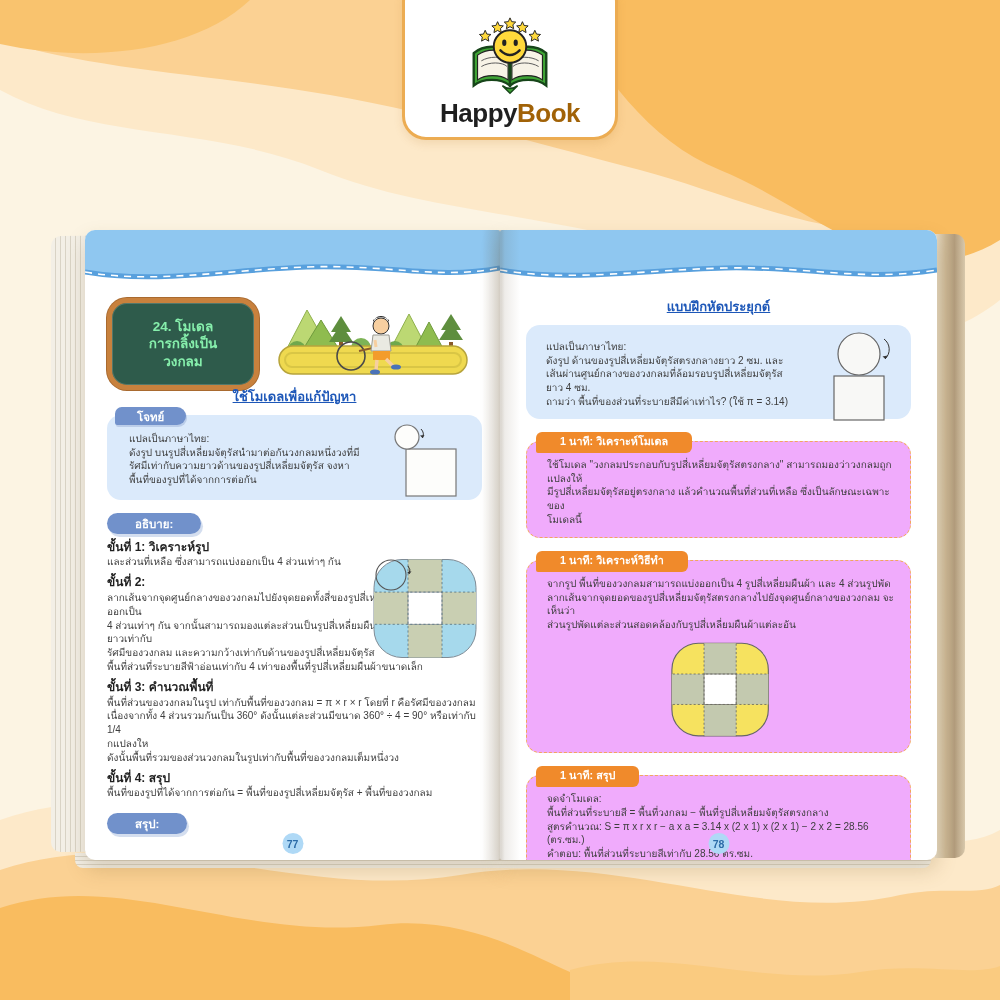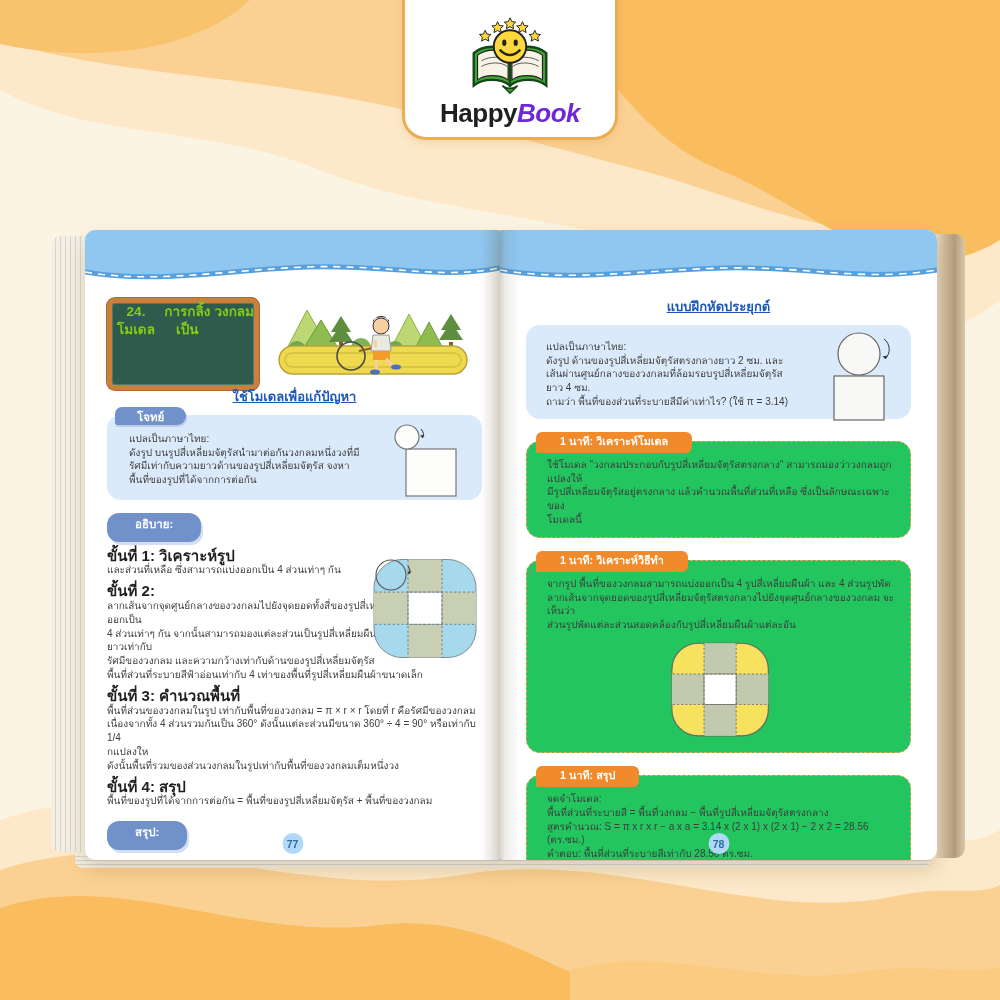--- a/index.html
+++ b/index.html
@@ -6,21 +6,21 @@
   .stage{position:relative;width:1000px;height:1000px;overflow:hidden;
          background:#FCF4E3;font-family:"Liberation Sans",sans-serif;}
   .bg-svg{position:absolute;left:0;display:block;}
   
   .logo-card{position:absolute;left:402px;top:-22px;width:216px;height:162px;
     background:#fff;border:3px solid #ECAC52;border-radius:24px;
     box-shadow:0 4px 8px rgba(180,120,40,.15);
     display:flex;flex-direction:column;align-items:center;justify-content:flex-end;
     padding-bottom:10px;box-sizing:border-box;}
   .brand{font-size:26px;font-weight:bold;letter-spacing:-.5px;line-height:28px;}
-  .brand .b1{color:#1F1F1F;} .brand .b2{color:#6d28d9;font-style:italic;}
+  .brand .b1{color:#1F1F1F;} .brand .b2{color:#a16207;}
   
   .book{position:absolute;left:35px;top:226px;width:930px;height:644px;}
   .left-edges{position:absolute;left:16px;top:10px;bottom:18px;width:36px;
     background:repeating-linear-gradient(90deg,#f3efe6 0 4px,#d9d3c5 4px 5px);
     border-radius:10px 0 0 10px;transform:skewY(-.6deg);}
   .bottom-edges{position:absolute;left:40px;right:34px;bottom:2px;height:15px;
     background:repeating-linear-gradient(180deg,#f3efe6 0 3px,#d9d3c5 3px 4px);
     border-radius:0 0 8px 8px;}
   .cover-right{position:absolute;right:0;top:8px;bottom:12px;width:30px;
     background:linear-gradient(90deg,#eadfca,#cbb795 35%,#b29c7c 65%,#d8c8ab);
@@ -32,48 +32,48 @@
   .crease{position:absolute;left:447px;top:4px;width:38px;height:630px;z-index:3;
     background:linear-gradient(90deg,rgba(0,0,0,0),rgba(90,70,40,.16) 42%,rgba(90,70,40,.22) 50%,rgba(90,70,40,.10) 60%,rgba(0,0,0,0));}
   .wave-band{position:absolute;top:0;left:0;right:0;height:64px;}
   .wave-band svg{width:100%;height:100%;display:block;}
   .content{position:absolute;top:64px;left:22px;right:18px;bottom:4px;
     font-size:10px;line-height:13.8px;color:#3d3d3d;}
   .pr .content{left:26px;right:26px;}
   
   .top-row{display:flex;gap:18px;align-items:flex-start;margin-top:4px;}
   .chalkboard{width:142px;height:82px;background:#2E5B4B;border:5px solid #C8813D;
-    border-radius:8px;box-shadow:0 0 0 1px #a96a2f,inset 0 0 0 1px rgba(255,255,255,.18);
-    color:#84cc16;font-weight:bold;font-size:13.5px;line-height:17.5px;
-    display:flex;flex-direction:row;justify-content:center;text-align:center;}
+    border-radius:20px;box-shadow:0 0 0 1px #a96a2f,inset 0 0 0 1px rgba(255,255,255,.18);
+    color:#86efac;font-weight:bold;font-size:13.5px;line-height:17.5px;
+    display:flex;flex-direction:column;justify-content:center;text-align:center;}
   .illus{width:192px;height:82px;}
   .link-heading{display:block;text-align:center;color:#1D57B8;
     font-weight:bold;font-size:13px;text-decoration:underline;}
   .problem-box{position:relative;margin-top:11px;background:#DBEAFB;border-radius:14px;
     padding:17px 96px 10px 22px;min-height:58px;}
   .pr .problem-box{padding:15px 92px 10px 20px;min-height:66px;}
   .badge-blue{position:absolute;top:-8px;left:8px;background:#7191CB;color:#fff;
     font-weight:bold;font-size:11.5px;padding:4px 22px 0;border-radius:9px 12px 12px 3px;
     box-shadow:1px 2px 0 rgba(90,120,180,.25);}
   .pd{position:absolute;}
   .pill-badge{display:inline-block;background:#7191CB;color:#fff;font-weight:bold;
-    font-size:11.5px;padding:5px 28px 10px;border-radius:12px;margin-top:13px;
+    font-size:11.5px;padding:5px 28px 2px;border-radius:12px;margin-top:13px;
     box-shadow:2px 3px 0 rgba(113,145,203,.30);}
   .step{margin-top:7px;}
-  .step-h{font-weight:bold;font-size:15px;color:#1f1f1f;margin-bottom:1px;}
+  .step-h{font-weight:bold;font-size:12px;color:#1f1f1f;margin-bottom:1px;}
   .narrow .ln{max-width:238px;}
   .diagram1{position:absolute;top:264px;right:0;}
   .pagenum{position:absolute;bottom:6px;left:50%;transform:translateX(-50%);
     width:21px;height:21px;border-radius:50%;background:#AFD9F6;color:#2C6CA8;
     font-size:10.5px;font-weight:bold;display:flex;align-items:center;justify-content:center;}
   
   .o-section{position:relative;margin-top:22px;}
   .o-badge{position:absolute;top:-9px;left:10px;background:#F08A2B;color:#fff;
     font-weight:bold;font-size:10.8px;padding:3px 24px 4px;border-radius:6px 6px 6px 2px;z-index:2;}
-  .o-box{border:1.6px dashed #F2A85C;border-radius:14px;background:#22c55e;
+  .o-box{border:1.6px dashed #F2A85C;border-radius:14px;background:#f0abfc;
     padding:16px 14px 10px 20px;}
   .diagram2{display:block;margin:8px auto 2px;}
 </style>
 </head>
 <body>
 <div class="stage">
 
 <svg class="bg-svg" style="top:0" width="1000" height="500" viewBox="0 0 1000 500" preserveAspectRatio="none">
   <path d="M0,0 H1000 V300 C900,380 810,300 700,260 C560,212 430,215 320,170 C210,125 90,140 0,90 Z" fill="#FDE9C9"></path>
   <path d="M0,0 H1000 V200 C880,272 755,200 640,170 C520,139 420,110 330,95 C220,75 90,70 0,40 Z" fill="#FBD193"></path>

